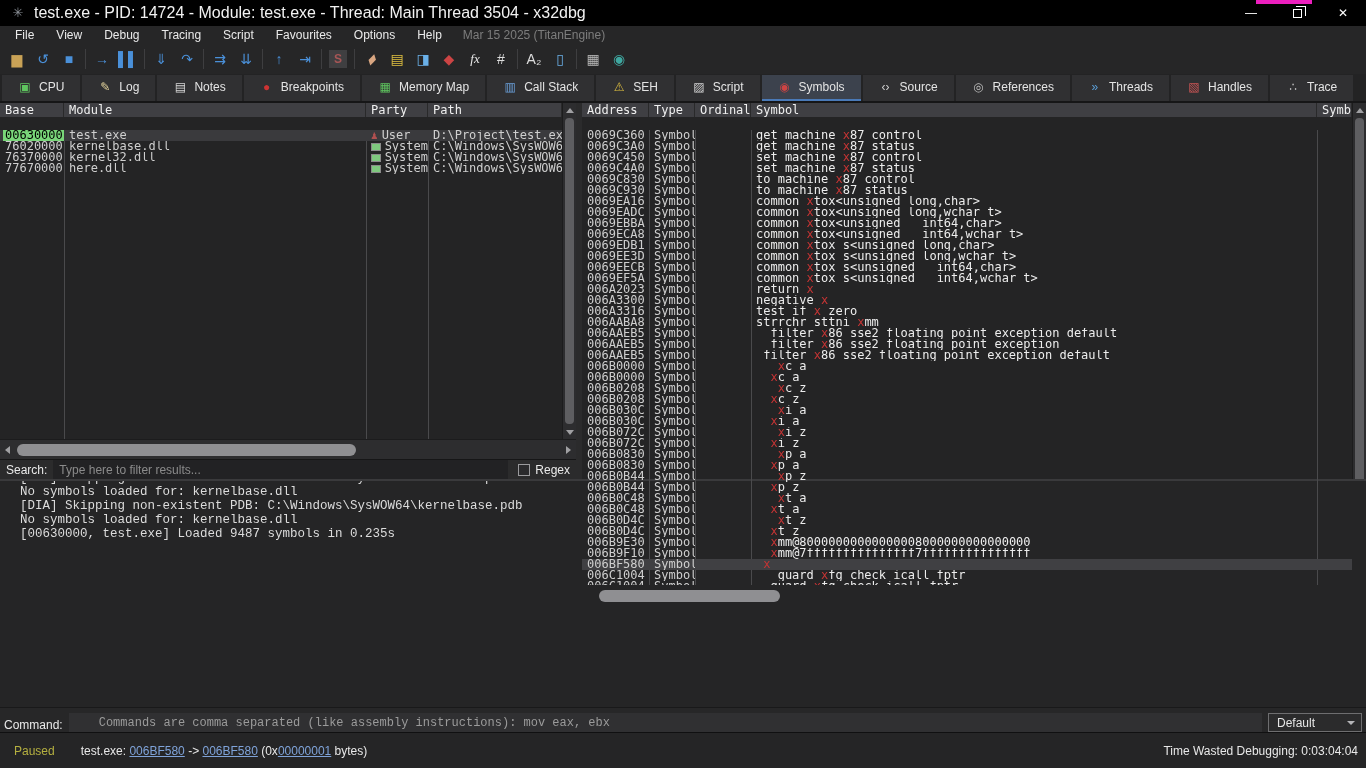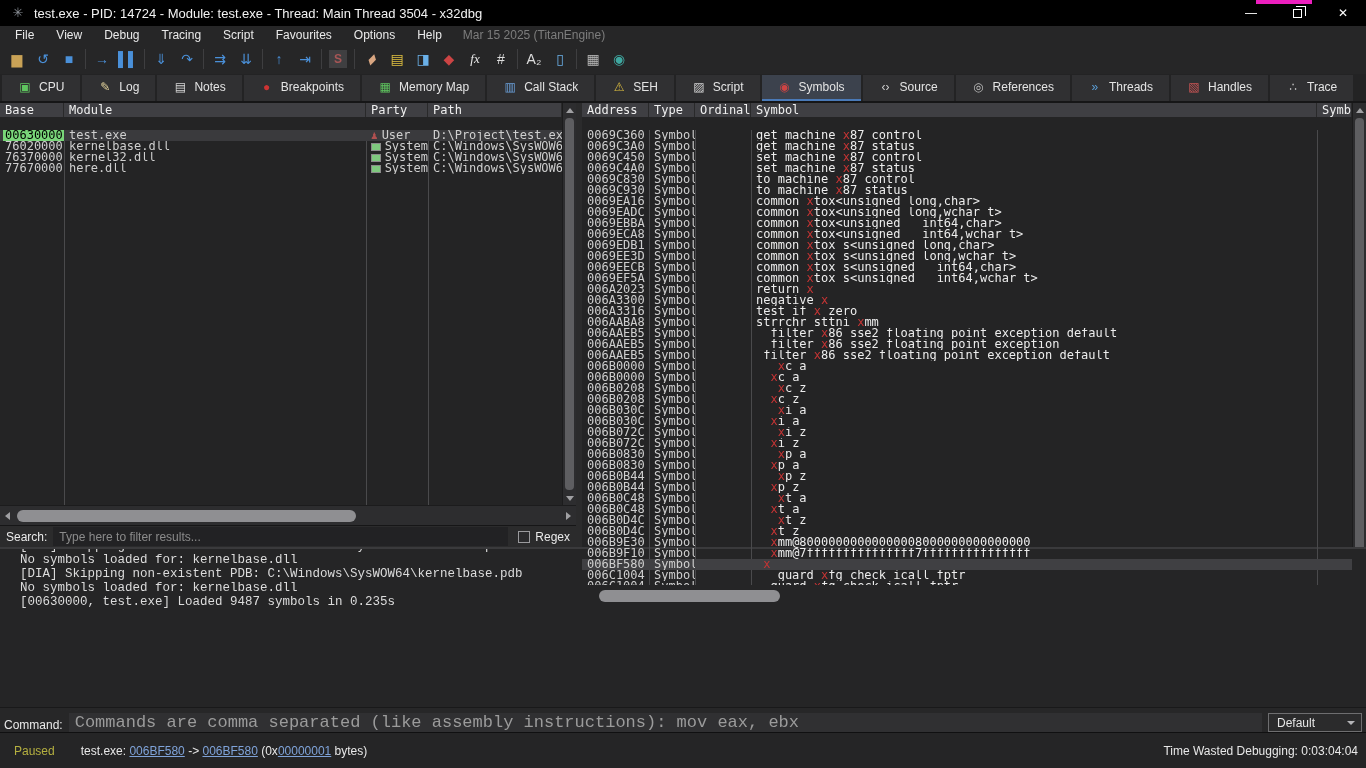--- a/index.html
+++ b/index.html
@@ -2,21 +2,21 @@
 <html><head>
 <meta charset="utf-8">
 <style>
   * { margin:0; padding:0; box-sizing:border-box; }
   html,body { width:1366px; height:768px; overflow:hidden; background:#1f1f20; }
   .app { width:1366px; height:768px; display:flex; flex-direction:column; font-family:"Liberation Sans",sans-serif; color:#e6e6e6; position:relative; }
 
   
   .titlebar { height:26px; background:#000; display:flex; align-items:center; flex:0 0 auto; }
   .app-icon { width:16px; height:16px; margin:0 8px 0 10px; color:#8a8f96; font-size:13px; line-height:16px; text-align:center; }
-  .title-text { font-size:13px; color:#f2f2f2; }
+  .title-text { font-size:16px; color:#f2f2f2; }
   .win-controls { margin-left:auto; display:flex; height:26px; }
   .win-btn { width:46px; height:26px; display:flex; align-items:center; justify-content:center; color:#fff; font-size:12px; }
   .restore-glyph { width:9px; height:9px; border:1px solid #fff; position:relative; }
   .restore-glyph::before { content:""; position:absolute; left:2px; top:-4px; width:9px; height:9px; border:1px solid #fff; border-left:none; border-bottom:none; }
   .artifact { position:absolute; left:1256px; top:0; width:56px; height:4px; background:#e televisions; }
   .artifact { background:#ec1fbe; }
 
   
   .menubar { height:18px; background:#262627; display:flex; align-items:center; padding-left:4px; flex:0 0 auto; }
   .menu-item { font-size:12px; color:#eaeaea; padding:0 11px; }
@@ -30,21 +30,21 @@
   .rot { display:inline-block; transform:rotate(-45deg); }
   .fx-gl { font-style:italic; font-family:"Liberation Serif",serif; font-size:13px; color:#e8e8e8; }
 
   
   .tabbar { height:29px; background:#232324; display:flex; align-items:flex-end; padding-left:2px; border-bottom:2px solid #161617; flex:0 0 auto; }
   .tab { height:26px; background:#303032; display:flex; align-items:center; gap:7px; padding:0 16px; margin-right:2px; font-size:12px; color:#e4e4e4; border-bottom:2px solid transparent; }
   .tab.active { background:#3c424d; border-bottom:2px solid #4a7ab8; }
   .tab-icon { font-size:12px; width:14px; text-align:center; }
 
   
-  .main { display:flex; flex:0 0 auto; height:444px; }
+  .main { display:flex; flex:0 0 auto; height:376px; }
   .panel { display:flex; flex-direction:column; background:#242425; }
   .panel-left { width:576px; }
   .splitter { width:6px; background:#2b2b2c; }
   .panel-right { flex:1; }
   .table-wrap { display:flex; height:482px; }
   .table-col { flex:1; display:flex; flex-direction:column; overflow:hidden; }
 
   .thead { display:grid; height:14px; background:#3f3f43; color:#efefef; font-family:"DejaVu Sans Mono",monospace; font-size:12px; line-height:14px; flex:0 0 auto; }
   .thead > div { padding-left:5px; border-right:1px solid #29292a; overflow:hidden; white-space:nowrap; }
   .grid-l { grid-template-columns:64px 302px 62px 1fr; }
@@ -91,21 +91,21 @@
 
   
   .log { flex:1; background:#252526; border-top:2px solid #3a3a3c; overflow:hidden; padding-left:20px; }
   .log-line { font-family:"Liberation Mono",monospace; font-size:12.5px; line-height:14px; color:#dcdcdc; white-space:nowrap; }
   .log-line.clipped { margin-top:-10px; }
 
   
   .command-bar { height:25px; background:#272728; border-top:1px solid #19191a; display:flex; align-items:flex-end; padding:0 4px; flex:0 0 auto; }
   .cmd-label { font-size:12px; color:#eaeaea; padding-right:6px; }
   .cmd-input { flex:1; height:19px; background:#303032; display:flex; align-items:center; padding-left:6px; overflow:hidden; white-space:nowrap; }
-  .cmd-placeholder { font-family:"Liberation Mono",monospace; font-size:17px; color:#9b9b9b; }
+  .cmd-placeholder { font-family:"Liberation Mono",monospace; font-size:12px; color:#9b9b9b;margin-left:24px; }
   .cmd-select { width:94px; height:19px; margin-left:6px; background:#2b2b2c; border:1px solid #6e6e70; display:flex; align-items:center; font-size:12px; color:#e6e6e6; padding-left:8px; }
   .sel-arrow { margin-left:auto; margin-right:6px; width:0; height:0; border-left:4px solid transparent; border-right:4px solid transparent; border-top:4px solid #b5b5b8; }
 
   
   .status-bar { height:36px; background:#252526; border-top:1px solid #101011; display:flex; align-items:center; font-size:12px; flex:0 0 auto; }
   .status-state { color:#b5b040; padding:0 26px 0 14px; }
   .status-mod { color:#e8e8e8; white-space:pre; }
   .addr-link { color:#7fa3d9; text-decoration:underline; }
   .status-right { margin-left:auto; padding-right:8px; color:#e8e8e8; }
 </style>

